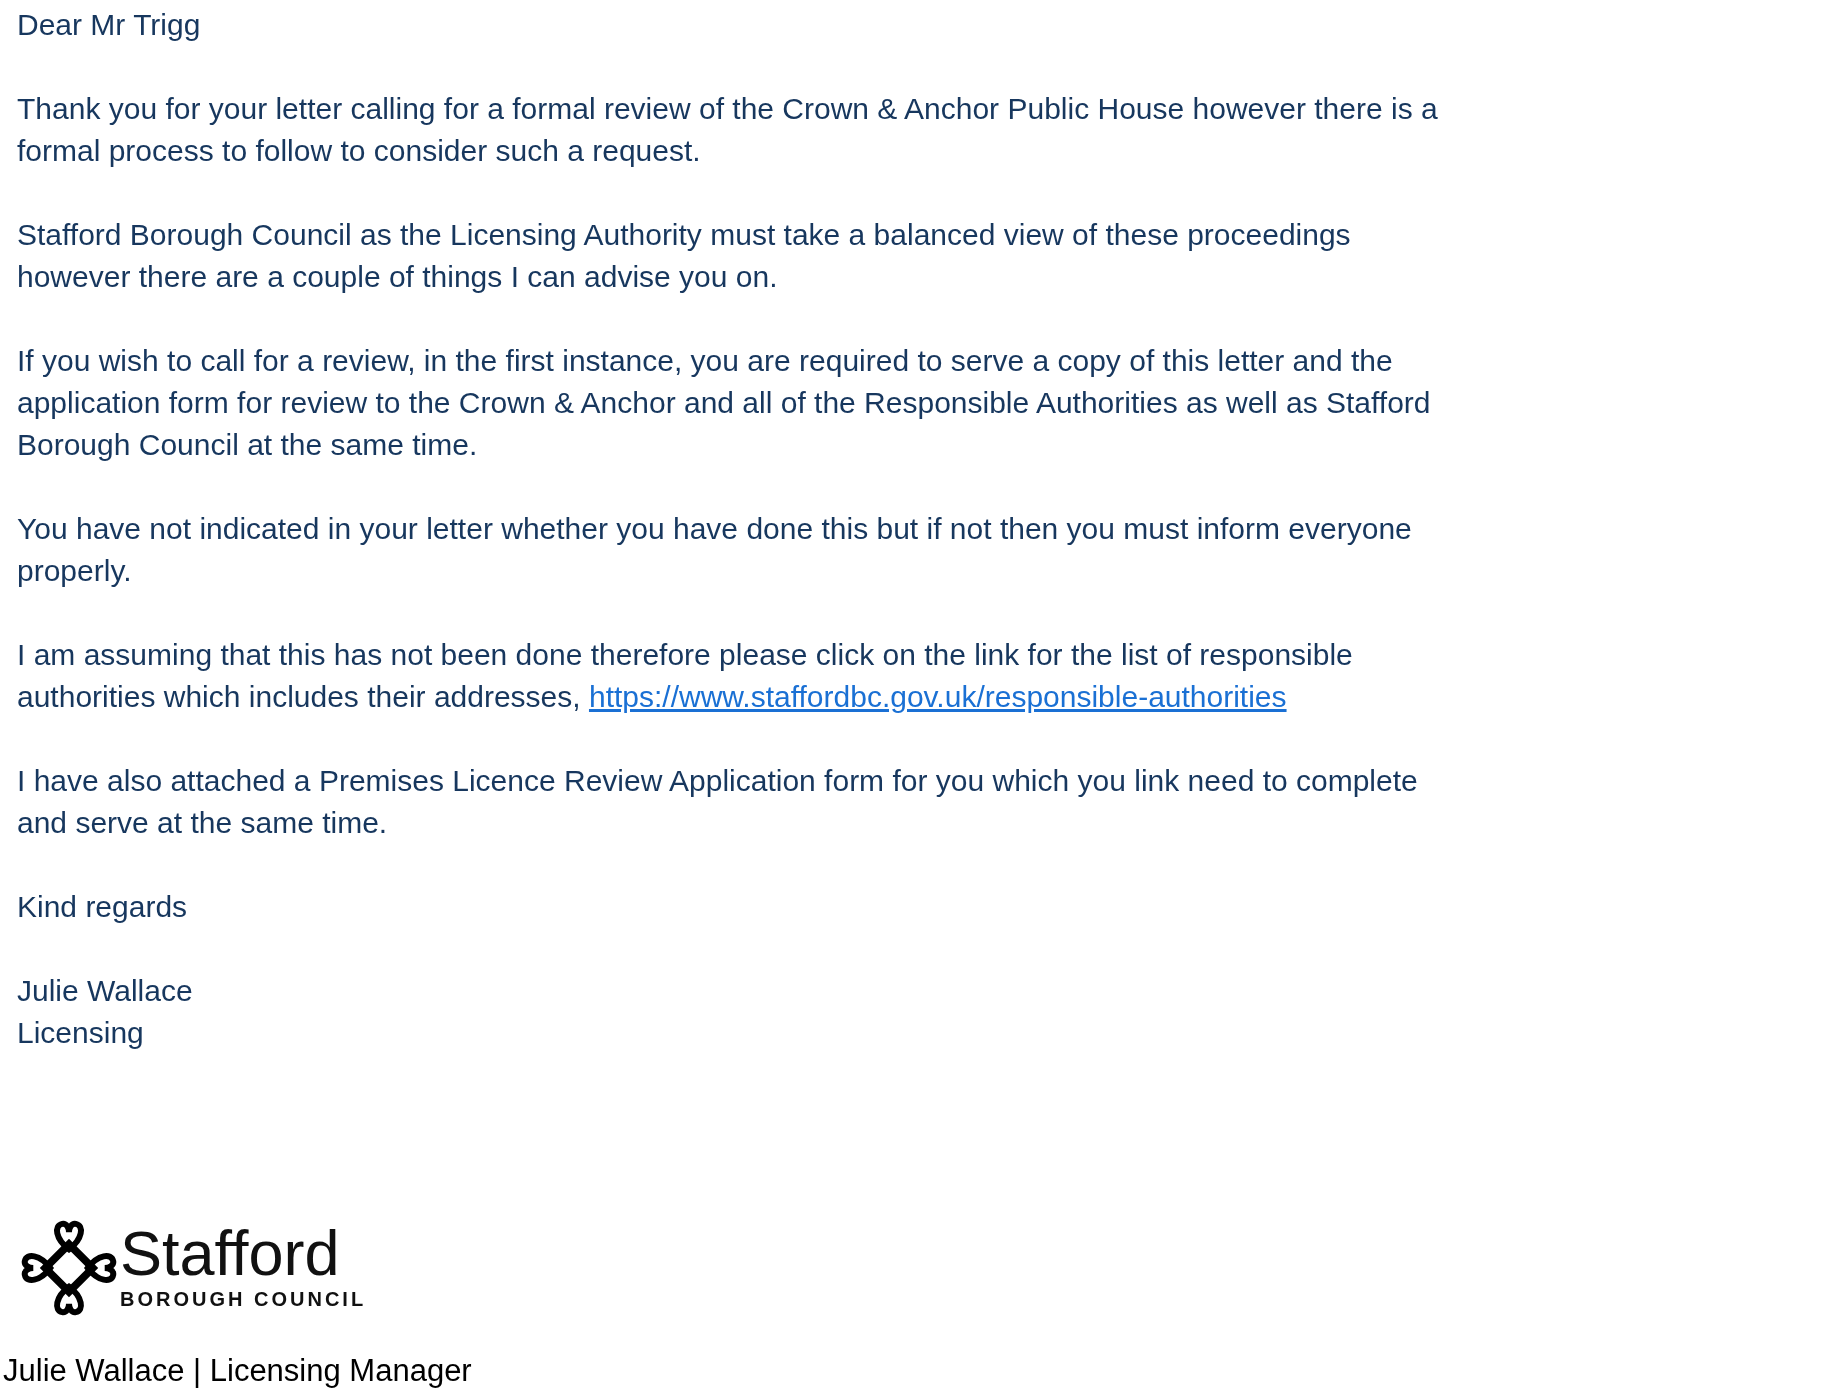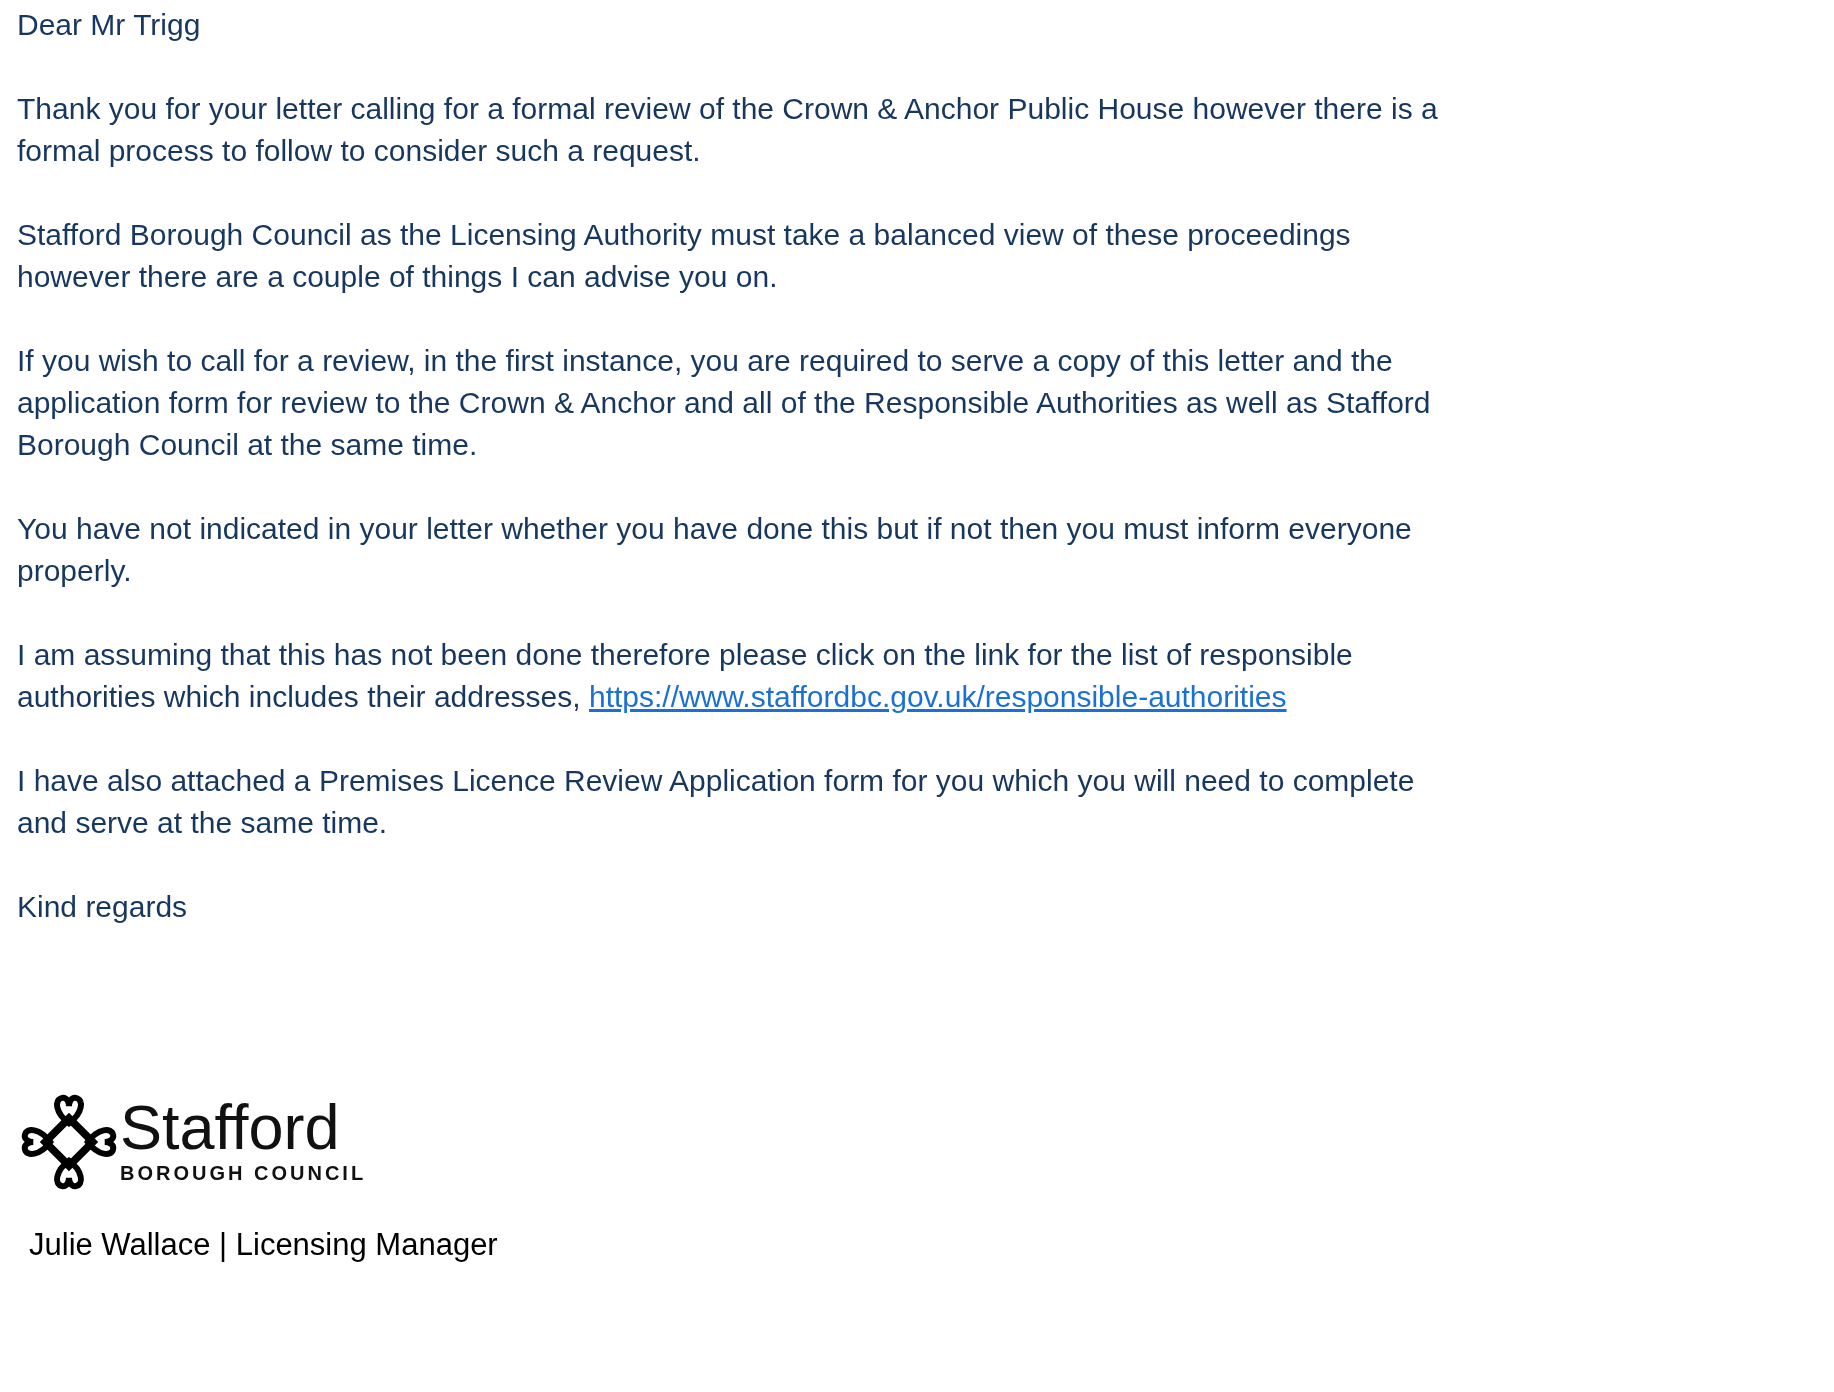--- a/index.html
+++ b/index.html
@@ -49,21 +49,21 @@
     font-size: 20px;
     line-height: 24px;
     font-weight: 700;
     letter-spacing: 3px;
     color: #111111;
     margin-top: 2px;
     white-space: nowrap;
   }
   .byline {
     margin-top: 32px;
-    padding-left: 29px;
+    padding-left: 3px;
     font-size: 31px;
     line-height: 40px;
     color: #000000;
     white-space: nowrap;
   }
 </style>
 </head>
 <body>
 
 <div class="email-body">
@@ -94,28 +94,32 @@
   </div>
 
   <div class="para">
     <div class="line">I am assuming that this has not been done therefore please click on the link for the list of responsible</div>
     <div class="line">
       <span>authorities which includes their addresses, </span><a class="ext-link">https://www.staffordbc.gov.uk/responsible-authorities</a>
     </div>
   </div>
 
   <div class="para">
-    <div class="line">I have also attached a Premises Licence Review Application form for you which you will need to complete</div>
+    <div class="line">I have also attached a Premises Licence Review Application form for you which you link need to complete</div>
     <div class="line">and serve at the same time.</div>
   </div>
 
   <div class="para">
     <div class="line">Kind regards</div>
   </div>
 
+  <div class="para">
+    <div class="line">Julie Wallace</div>
+    <div class="line">Licensing</div>
+  </div>
 
 </div>
 
 <div class="signature">
   <div class="logo-row">
     <svg class="knot" viewBox="0 0 120 120" xmlns="http://www.w3.org/2000/svg">
       <g stroke="#000000" fill="none">
         <path d="M60 32 L88 60 L60 88 L32 60 Z" stroke-width="9"></path>
         <g id="heartTop">
           <path d="M60 38 C44 26 42 10 52 8 C57 7 60 13 60 18 C60 13 63 7 68 8 C78 10 76 26 60 38 Z" stroke-width="7"></path>

